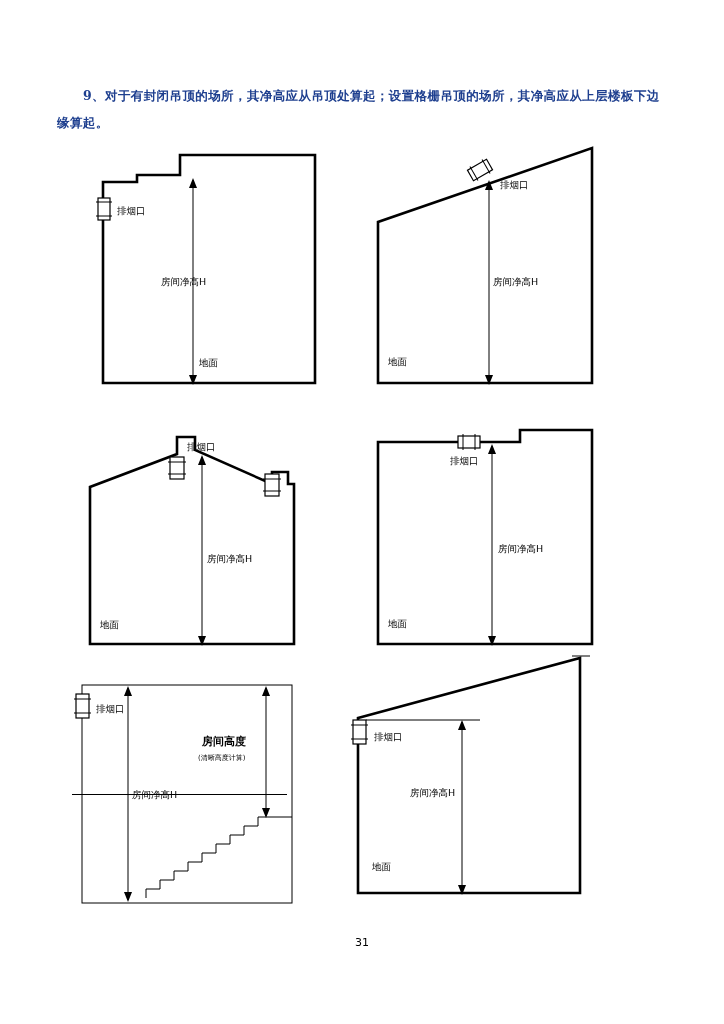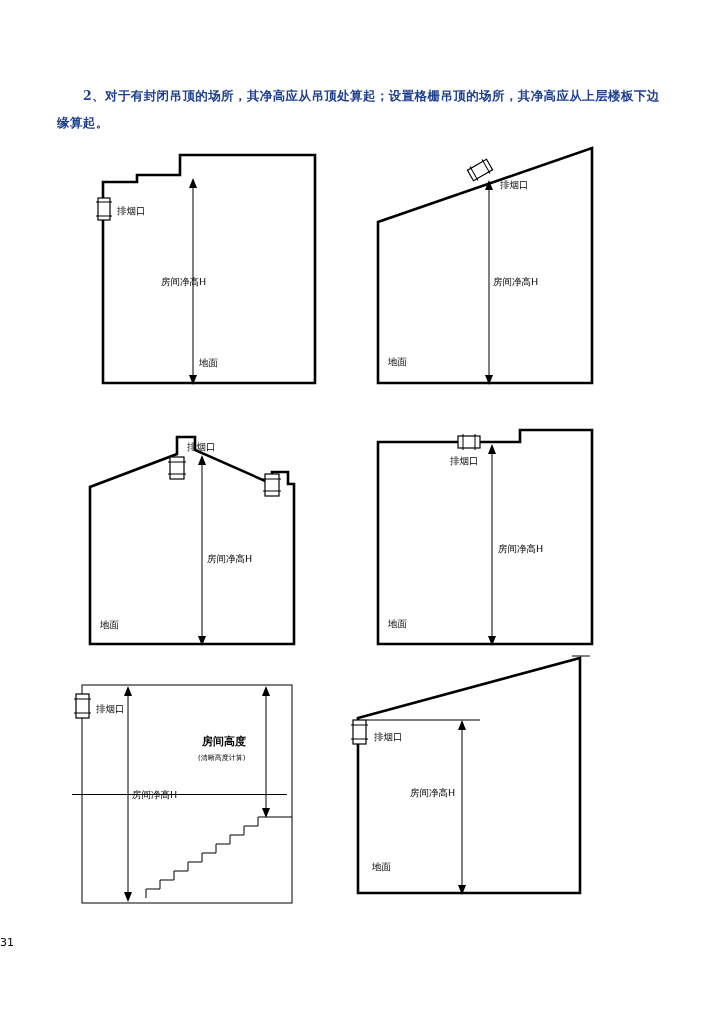--- a/index.html
+++ b/index.html
@@ -85,31 +85,32 @@
     top: 654px;
     width: 215px;
     height: 0;
     border-top: 1px solid #000000;
   }
   .page-number {
     position: absolute;
     left: 0;
     top: 936px;
     width: 724px;
+    text-align: center;
     font-family: "DejaVu Sans", sans-serif;
     font-size: 11px;
     color: #000000;
   }
 </style>
 </head>
 <body>
 
 <div class="page">
 
-  <div class="intro-text">2、对于有封闭吊顶的场所，其净高应从吊顶处算起；设置格栅吊顶的场所，其净高应从上层楼板下边缘算起。</div>
+  <div class="intro-text">9、对于有封闭吊顶的场所，其净高应从吊顶处算起；设置格栅吊顶的场所，其净高应从上层楼板下边缘算起。</div>
 
   <div class="figures">
 
     <div class="fig" style="left:95px; top:0px;">
       <svg width="240" height="255" viewBox="0 0 240 255">
 
         <path class="outline" d="M 8,42 L 8,243 L 220,243 L 220,15 L 85,15 L 85,35 L 42,35 L 42,42 Z"></path>
 
         <g>
           <rect class="vent" x="3" y="58" width="12" height="22"></rect>

